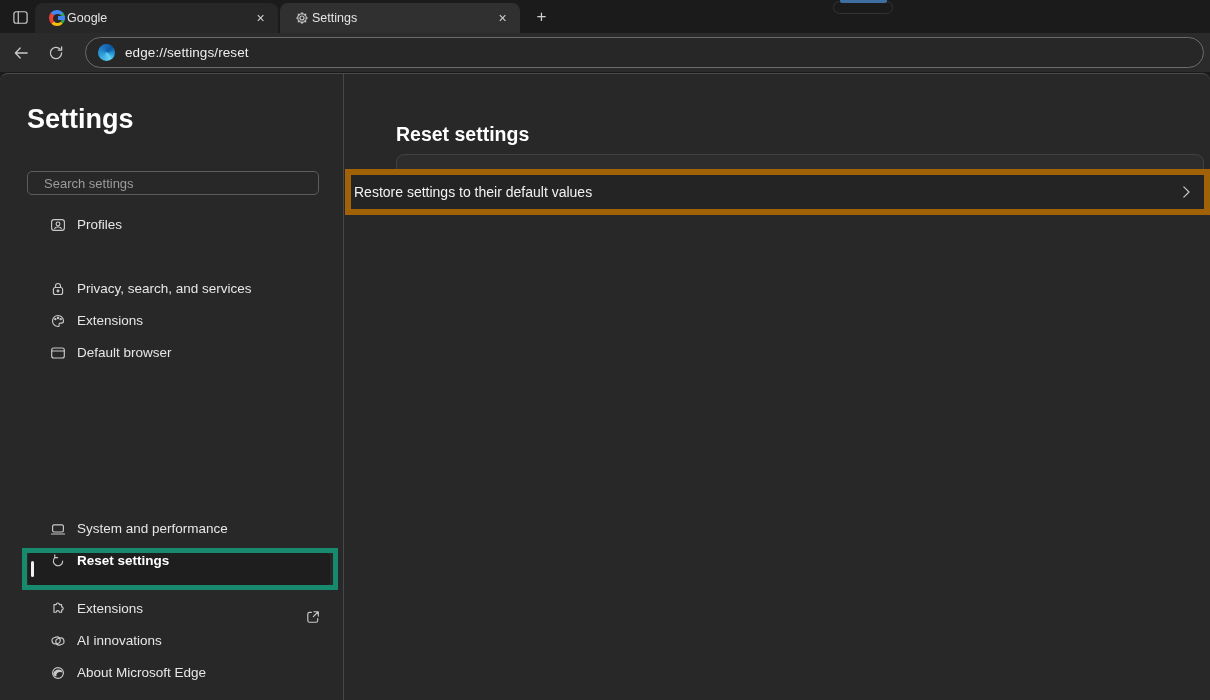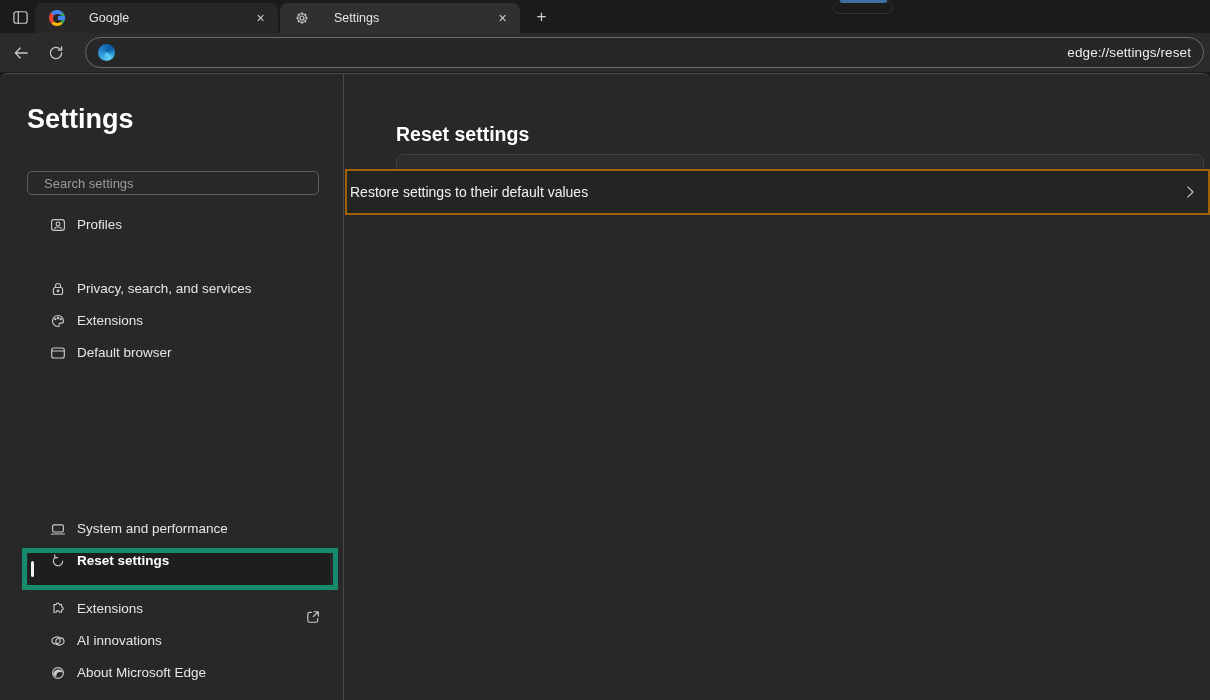--- a/index.html
+++ b/index.html
@@ -11,37 +11,37 @@
   }
   svg { display:block; }
   .stk { fill:none; stroke:#c9c9c9; stroke-width:1.15; stroke-linecap:round; stroke-linejoin:round; }
 
   
   .tabstrip { position:absolute; left:0; top:0; right:0; height:33px; background:#1b1b1b; }
   .tab-actions { position:absolute; left:10px; top:7px; width:20px; height:20px; display:flex; align-items:center; justify-content:center; border-radius:4px; }
   .tab { position:absolute; top:3px; height:30px; border-radius:8px 8px 0 0; display:flex; align-items:center; padding:0 8px 0 14px; font-size:12.5px; color:#e4e4e4; }
   .tab-google { left:35px; width:243px; background:#272727; }
   .tab-settings { left:280px; width:240px; background:#303030; }
-  .tab-title { flex:1; margin-left:24px; white-space:nowrap; overflow:hidden; }
+  .tab-title { flex:1; margin-left:2px; white-space:nowrap; overflow:hidden; }
   .tab-close { width:19px; height:19px; display:flex; align-items:center; justify-content:center; color:#cfcfcf; font-size:14px; border-radius:4px; flex:none; }
   .newtab-btn { position:absolute; left:531px; top:6px; width:21px; height:21px; display:flex; align-items:center; justify-content:center; color:#cfcfcf; font-size:17px; font-weight:400; border-radius:4px; }
   .group-line { position:absolute; left:840px; top:0; width:47px; height:3px; background:#3e6fa0; border-radius:0 0 2px 2px; }
   .group-ghost { position:absolute; left:833px; top:1px; width:60px; height:13px; border:1px solid #333; border-radius:7px; }
 
   
   .g-icon { position:relative; width:16px; height:16px; border-radius:50%; flex:none;
     background:conic-gradient(from -45deg,#4285f4 0 25%,#34a853 0 50%,#fbbc05 0 75%,#ea4335 0 100%); }
   .g-icon::before { content:""; position:absolute; inset:3.5px; border-radius:50%; background:#272727; }
   .g-icon::after { content:""; position:absolute; right:0; top:6.4px; width:7.5px; height:3.2px; background:#4285f4; }
 
   
   .toolbar { position:absolute; left:0; top:33px; right:0; height:39px; background:#2b2b2b; }
   .nav-btn { position:absolute; top:8px; width:24px; height:24px; display:flex; align-items:center; justify-content:center; border-radius:4px; }
   .back-btn { left:9px; } .reload-btn { left:44px; }
-  .omnibox { position:absolute; left:85px; top:4px; right:6px; height:31px; border:1px solid #6b6b6b; border-radius:16px; background:#272727; display:flex; align-items:center; padding:0 12px; gap:10px;justify-content:space-between; }
+  .omnibox { position:absolute; left:85px; top:4px; right:6px; height:31px; border:1px solid #6b6b6b; border-radius:16px; background:#272727; display:flex; align-items:center; padding:0 12px; gap:10px; }
   .edge-ball { width:17px; height:17px; border-radius:50%; flex:none;
     background:conic-gradient(from 150deg,#66d2f0,#35a7e0 22%,#1f74c0 48%,#0c59a4 72%,#2fa7e3 90%,#66d2f0); }
   .url-text { font-size:13.5px; color:#ededed; letter-spacing:.1px; }
 
   
   .page { position:absolute; left:0; top:73px; right:0; bottom:0; background:#282828; border-top:1px solid #4a4a4a; border-radius:8px 8px 0 0; }
   .sidebar { position:absolute; left:0; top:0; bottom:0; width:344px; border-right:1px solid #474747; }
   .side-title { position:absolute; left:27px; top:30px; font-size:27px; font-weight:700; color:#ffffff; }
   .search-box { position:absolute; left:27px; top:97px; width:292px; height:24px; border:1px solid #5d5d5d; border-radius:5px; background:transparent; color:#e6e6e6; font-size:13px; padding:0 16px; font-family:"Liberation Sans",sans-serif; outline:none; }
   .search-box::placeholder { color:#9b9b9b; }
@@ -50,21 +50,21 @@
   .nav-item .icn { flex:none; width:16px; height:16px; }
   .nav-item.selected { background:#1e1e1e; font-weight:700; color:#ffffff; }
   .sel-bar { position:absolute; left:3px; top:8px; width:3px; height:16px; background:#f0f0f0; border-radius:2px; }
   .ext-link { position:absolute; right:9px; top:8px; width:16px; height:16px; }
 
   .hl-side { position:absolute; left:22px; top:474px; width:316px; height:42px; border:5px solid #17896d; pointer-events:none; z-index:5; }
 
   .main { position:absolute; left:345px; top:0; right:0; bottom:0; }
   .main-heading { position:absolute; left:51px; top:49px; font-size:19.5px; font-weight:700; color:#ffffff; }
   .card-sliver { position:absolute; left:51px; right:6px; top:80px; height:52px; background:#2d2d2d; border:1px solid #414141; border-radius:8px; }
-  .hl-row { position:absolute; left:0px; top:95px; width:865px; height:46px; border:2px solid #a16207; z-index:4; }
+  .hl-row { position:absolute; left:0px; top:95px; width:865px; height:46px; border:6px solid #a16207; z-index:4; }
   .restore-row { width:100%; height:100%; background:#242424; display:flex; align-items:center; padding:0 10px 0 3px; }
   .restore-label { font-size:14px; color:#f2f2f2; }
   .chevron { margin-left:auto; width:16px; height:16px; }
 </style>
 </head>
 <body>
 
 <div class="tabstrip">
   <div class="tab-actions">
     <span>

